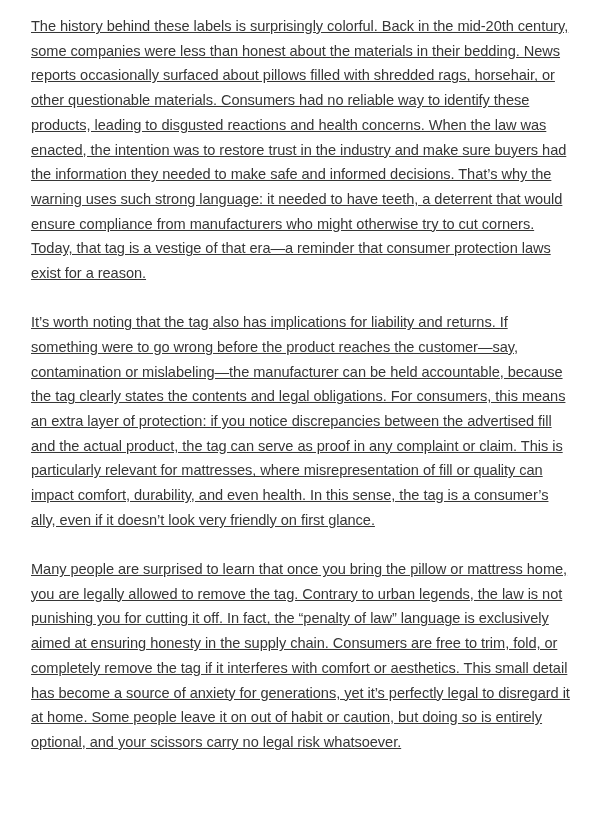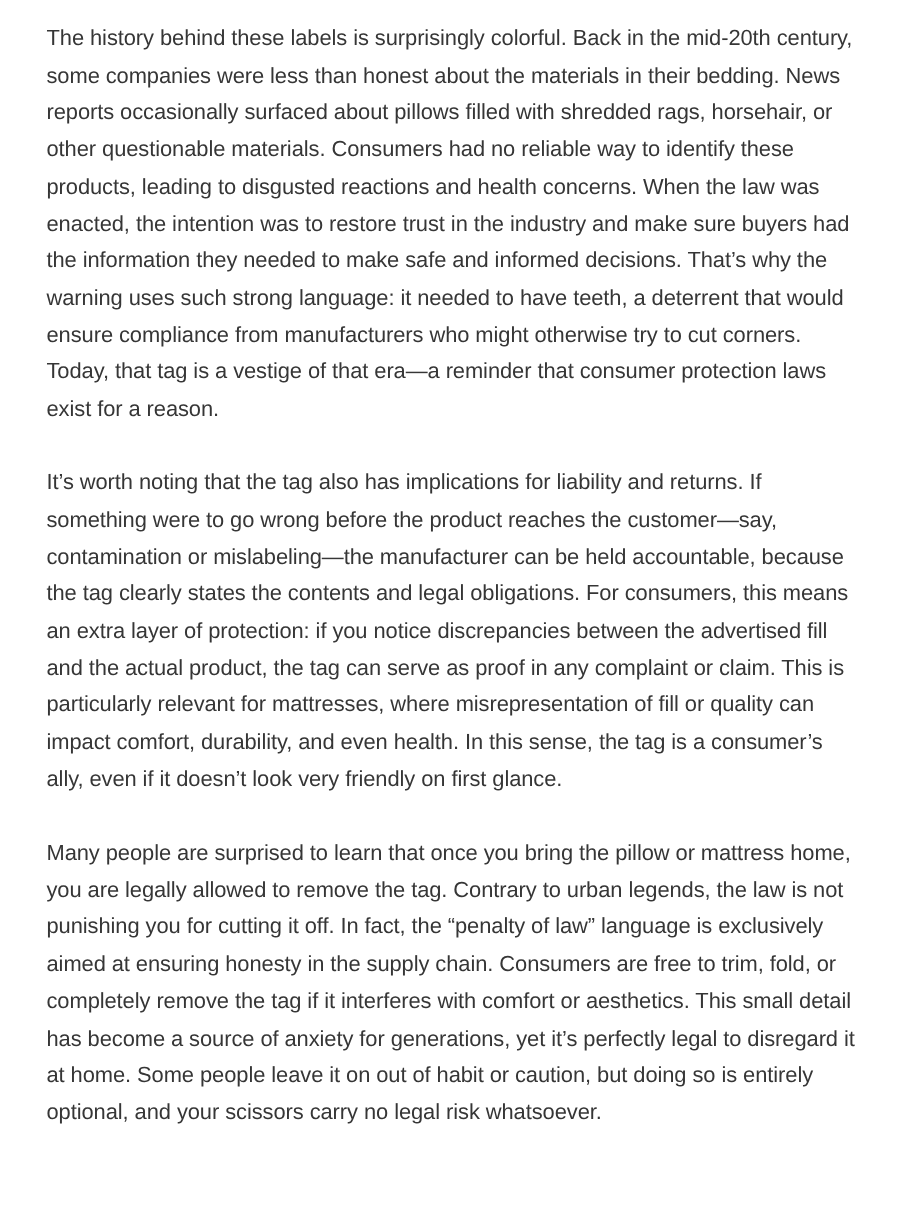--- a/index.html
+++ b/index.html
@@ -18,20 +18,21 @@
       top: 14px;
       width: 545px;
       font-family: "Liberation Sans", sans-serif;
       font-size: 14.6px;
       line-height: 24.7px;
       color: #363636;
       letter-spacing: -0.05px;
     }
     .content p {
       margin: 0 0 24.5px 0;
+      text-decoration: underline;
     }
   </style>
 </head>
 <body>
 
 <div class="content">
   <p>The history behind these labels is surprisingly colorful. Back in the mid-20th century, some companies were less than honest about the materials in their bedding. News reports occasionally surfaced about pillows filled with shredded rags, horsehair, or other questionable materials. Consumers had no reliable way to identify these products, leading to disgusted reactions and health concerns. When the law was enacted, the intention was to restore trust in the industry and make sure buyers had the information they needed to make safe and informed decisions. That’s why the warning uses such strong language: it needed to have teeth, a deterrent that would ensure compliance from manufacturers who might otherwise try to cut corners. Today, that tag is a vestige of that era—a reminder that consumer protection laws exist for a reason.</p>
   <p>It’s worth noting that the tag also has implications for liability and returns. If something were to go wrong before the product reaches the customer—say, contamination or mislabeling—the manufacturer can be held accountable, because the tag clearly states the contents and legal obligations. For consumers, this means an extra layer of protection: if you notice discrepancies between the advertised fill and the actual product, the tag can serve as proof in any complaint or claim. This is particularly relevant for mattresses, where misrepresentation of fill or quality can impact comfort, durability, and even health. In this sense, the tag is a consumer’s ally, even if it doesn’t look very friendly on first glance.</p>
   <p>Many people are surprised to learn that once you bring the pillow or mattress home, you are legally allowed to remove the tag. Contrary to urban legends, the law is not punishing you for cutting it off. In fact, the “penalty of law” language is exclusively aimed at ensuring honesty in the supply chain. Consumers are free to trim, fold, or completely remove the tag if it interferes with comfort or aesthetics. This small detail has become a source of anxiety for generations, yet it’s perfectly legal to disregard it at home. Some people leave it on out of habit or caution, but doing so is entirely optional, and your scissors carry no legal risk whatsoever.</p>
 </div>

